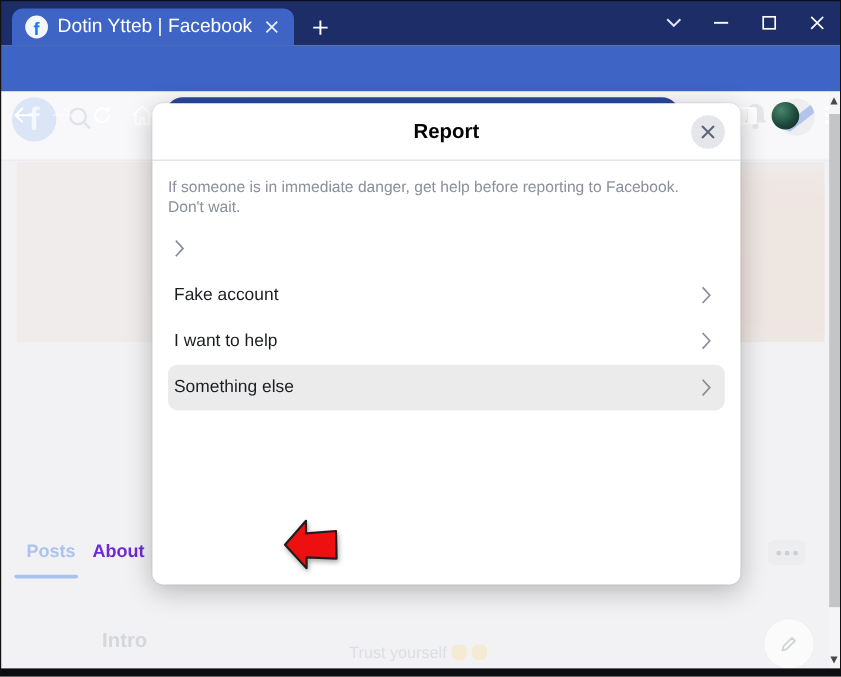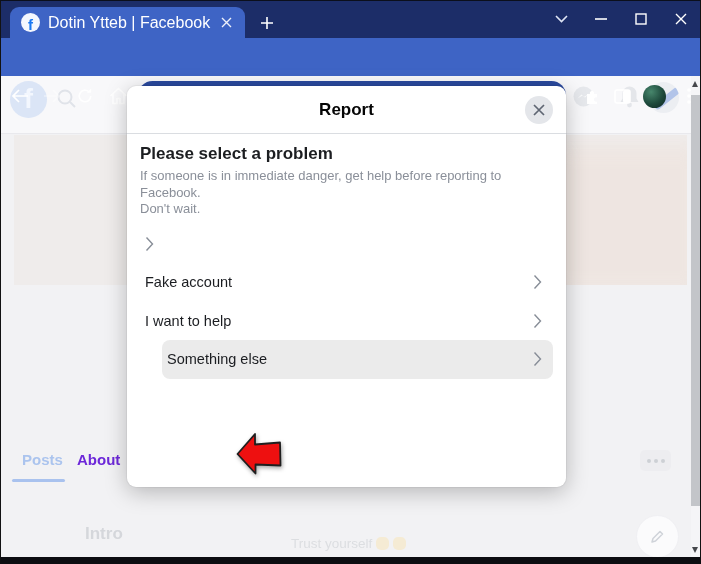--- a/index.html
+++ b/index.html
@@ -53,34 +53,34 @@
   .emoji { width:13px; height:13px; border-radius:5px; background:#f5ebd4; display:inline-block; }
   .fab { position:absolute; left:636px; top:439px; width:43px; height:43px; border-radius:50%; background:#fbfbfc;
          border:1px solid #f0f0f3; display:flex; align-items:center; justify-content:center; }
   .scrollbar { position:absolute; right:1px; top:0; width:9px; height:481px; background:#f5f5f7; }
   .sb-thumb { position:absolute; left:0; top:19px; width:9px; height:411px; background:#c3c5c9; }
   .sb-arrow { position:absolute; left:1px; width:0; height:0; border-left:3.5px solid transparent; border-right:3.5px solid transparent; }
   .sb-up { top:5px; border-bottom:6px solid #46484c; }
   .sb-down { bottom:4px; border-top:6px solid #46484c; }
 
   
-  .modal { position:absolute; left:127px; top:86px; width:439px; height:401px; background:#fff; border-radius:9px;
+  .modal { position:absolute; left:127px; top:86px; width:490px; height:401px; background:#fff; border-radius:9px;
            box-shadow:0 5px 22px rgba(0,0,0,.25), 0 0 0 1px rgba(0,0,0,.04); z-index:10; }
   .modal-header { position:relative; height:48px; border-bottom:1px solid #dadde1; display:flex; align-items:center; justify-content:center; }
   .modal-title { font-size:17px; font-weight:bold; color:#050505; }
   .modal-close { position:absolute; right:13px; top:10px; width:28px; height:28px; border-radius:50%; background:#e4e6ea;
                  display:flex; align-items:center; justify-content:center; border:none; cursor:pointer; }
   .modal-body { padding:10px 13px 0; }
   .problem-heading { font-size:17px; font-weight:bold; color:#1c1e21; }
   .problem-sub { margin-top:4px; font-size:13px; line-height:16.5px; color:#8a8f99; }
   .report-list { margin-top:7px; }
   .row { height:38.5px; margin:0 0; display:flex; align-items:center; justify-content:space-between;
          padding:0 11px 0 5px; border-radius:8px; cursor:pointer; }
   .row-label { font-size:14.5px; color:#1b1d21; }
-  .row.highlight { background:var(--c-highlight,#ebebeb);margin-left:22px; }
+  .row.highlight { background:var(--c-highlight,#ebebeb); }
   .red-arrow { position:absolute; left:236px; top:428px; z-index:12; filter:drop-shadow(1px 2px 2px rgba(0,0,0,.35)); }
 </style>
 </head>
 <body>
 
 <div class="window">
 
   <div class="titlebar">
     <div class="tab">
       <span class="favicon">
@@ -252,21 +252,20 @@
   <div class="modal">
     <div class="modal-header">
       <span class="modal-title">Report</span>
       <button class="modal-close">
         <svg width="14" height="14" viewBox="0 0 14 14">
             <path d="M2 2 L12 12 M12 2 L2 12" stroke="#5f6673" stroke-width="1.7"></path>
           </svg>
       </button>
     </div>
     <div class="modal-body">
-      <div class="problem-heading">Please select a problem</div>
       <div class="problem-sub">
         <div>If someone is in immediate danger, get help before reporting to Facebook.</div>
         <div>Don't wait.</div>
       </div>
       <div class="report-list">
         <div class="row">
           <svg width="9" height="16" viewBox="0 0 9 16">
               <path d="M1.5 1.5 L7.5 8 L1.5 14.5" stroke="#878d97" stroke-width="1.4" fill="none"></path>
             </svg>
         </div>

